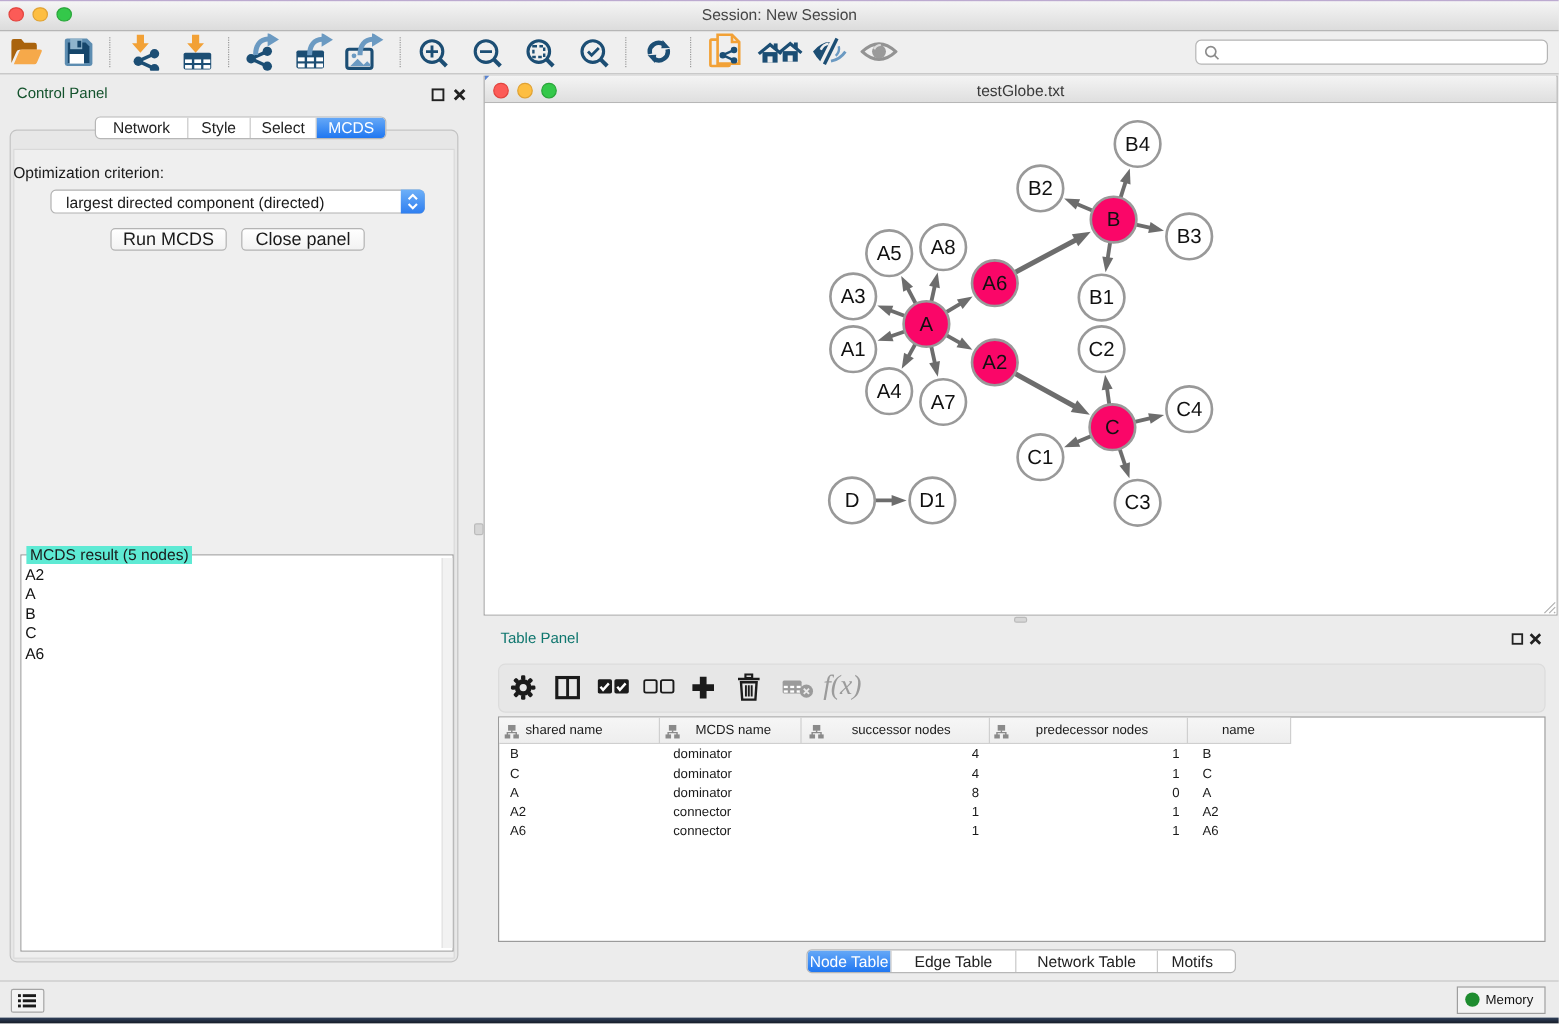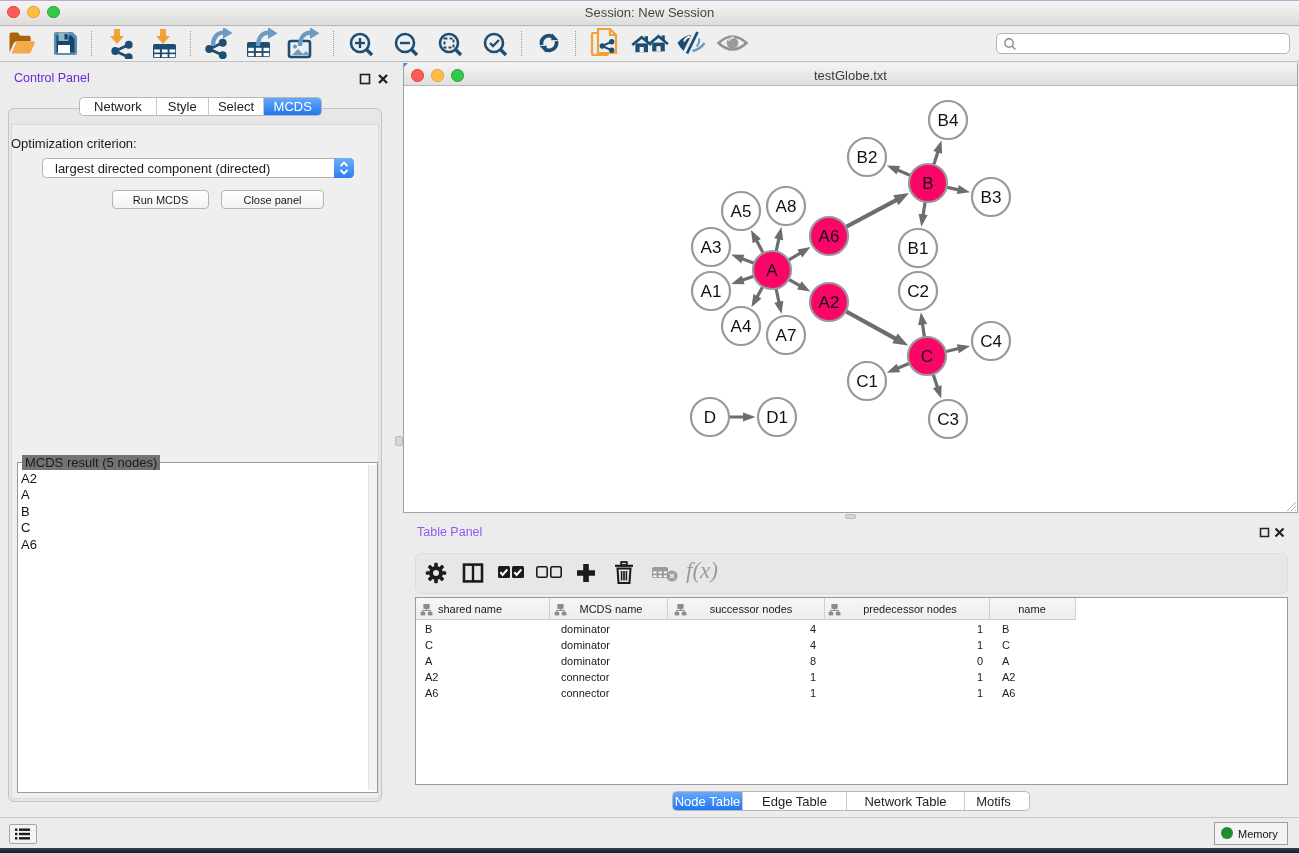--- a/index.html
+++ b/index.html
@@ -3,21 +3,21 @@
 * { margin:0; padding:0; box-sizing:border-box; }
 html,body { width:1299px; height:853px; overflow:hidden; }
 body { font-family:"Liberation Sans", sans-serif; background:#ececec; position:relative; }
 .abs { position:absolute; }
 .vsep { position:absolute; top:31px; height:25px; width:0; border-left:1.5px dotted #9a9a9a; }
 .tl { position:absolute; width:12.5px; height:12.5px; border-radius:50%; }
 .seg { position:absolute; display:flex; background:#fff; border:1px solid #b7b7b7; border-radius:4.5px; overflow:hidden; }
 .seg > div { font-size:13px; color:#222; display:flex; align-items:center; justify-content:center; border-right:1px solid #c9c9c9; }
 .seg > div:last-child { border-right:none; }
 .seg > div.sel { background:linear-gradient(#66a9f7,#2077f1); color:#fff; }
-.btn { position:absolute; background:linear-gradient(#ffffff,#f2f2f2); border:1px solid #b4b4b4; border-radius:4px; font-size:11px; color:#1a1a1a; display:flex; align-items:center; justify-content:center;margin-left:20px; }
+.btn { position:absolute; background:linear-gradient(#ffffff,#f2f2f2); border:1px solid #b4b4b4; border-radius:4px; font-size:15px; color:#1a1a1a; display:flex; align-items:center; justify-content:center; }
 .trow { position:absolute; left:416px; width:871px; height:16px; font-size:11px; color:#1a1a1a; }
 .trow span { position:absolute; top:2px; }
 .hcell { position:absolute; top:598px; height:22px; font-size:11px; color:#1a1a1a; display:flex; align-items:center; justify-content:center; }
 </style></head><body>
 
 <div class="abs" style="left:0;top:0;width:1299px;height:26px;background:linear-gradient(#f6f6f6,#dcdcdc);border-bottom:1px solid #b6b6b6"></div>
 <div class="abs" style="left:0;top:0;width:1299px;height:1px;background:#bcaad0"></div>
 <div class="tl" style="left:7px;top:5.5px;background:#fc5b57;border:0.5px solid #e2443e"></div>
 <div class="tl" style="left:27px;top:5.5px;background:#fdbe41;border:0.5px solid #e0a233"></div>
 <div class="tl" style="left:47px;top:5.5px;background:#34c84a;border:0.5px solid #2aa63a"></div>
@@ -153,21 +153,21 @@
     <path d="M1.5 11 q14 -13 28 0 q-14 13 -28 0 z" fill="none" stroke="#939393" stroke-width="2.6"></path>
     <circle cx="15.5" cy="11" r="5.8" fill="#9a9a9a"></circle>
     <path d="M11.5 9 q1.5 -3.5 5.5 -3.5" fill="none" stroke="#dcdcdc" stroke-width="1.8"></path>
   </svg>
 <div class="abs" style="left:996px;top:33px;width:294px;height:21px;background:#fff;border:1px solid #b5b5b5;border-radius:5px"></div>
 <svg class="abs" style="left:1003px;top:37px" width="14" height="14" viewBox="0 0 14 14">
     <circle cx="6" cy="6" r="4.2" fill="none" stroke="#8b8b8b" stroke-width="1.4"></circle>
     <line x1="9" y1="9" x2="12.4" y2="12.4" stroke="#8b8b8b" stroke-width="1.4"></line>
   </svg>
 
-<div class="abs" style="left:14px;top:71px;font-size:12.5px;color:#6d28d9">Control Panel</div>
+<div class="abs" style="left:14px;top:71px;font-size:12.5px;color:#14532d">Control Panel</div>
 <svg class="abs" style="left:359px;top:73px" width="12" height="12">
     <rect x="1.5" y="1.5" width="9" height="9" fill="none" stroke="#222" stroke-width="1.6"></rect>
   </svg>
 <svg class="abs" style="left:377px;top:73px" width="12" height="12">
     <path d="M2 2 L10 10 M10 2 L2 10" stroke="#222" stroke-width="2.4"></path>
   </svg>
 
 <div class="abs" style="left:8px;top:108px;width:374px;height:694px;background:#e7e7e7;border:1px solid #c3c3c3;border-radius:6px"></div>
 <div class="abs" style="left:11px;top:124px;width:368px;height:675px;background:#efefef;border:1px solid #d9d9d9"></div>
 
@@ -184,21 +184,21 @@
 <div class="abs" style="left:334px;top:158px;width:20px;height:20px;background:linear-gradient(#6db0f8,#2e7ef0);border-radius:0 4.5px 4.5px 0"></div>
 <svg class="abs" style="left:338px;top:161px" width="12" height="14" viewBox="0 0 12 14">
     <path d="M2.5 5 L6 1.5 L9.5 5 M2.5 9 L6 12.5 L9.5 9" stroke="#fff" stroke-width="1.8" fill="none"></path>
   </svg>
 
 <div class="btn" style="left:92px;top:190px;width:97px;height:19px">Run MCDS</div>
 <div class="btn" style="left:201px;top:190px;width:103px;height:19px">Close panel</div>
 
 <div class="abs" style="left:17px;top:462px;width:361px;height:331px;border:1px solid #9b9b9b"></div>
 <div class="abs" style="left:18px;top:463px;width:359px;height:329px;background:#fff"></div>
-<div class="abs" style="left:22px;top:455px;background:#737373;padding:0 3px;font-size:13px;color:#1a1a1a">MCDS result (5 nodes)</div>
+<div class="abs" style="left:22px;top:455px;background:#5eead4;padding:0 3px;font-size:13px;color:#1a1a1a">MCDS result (5 nodes)</div>
 <div class="abs" style="left:368px;top:465px;width:9px;height:325px;background:#f2f2f2;border-left:1px solid #e2e2e2"></div>
 <div class="abs" style="left:21px;top:471px;font-size:13px;color:#111;line-height:16.4px">A2<br>A<br>B<br>C<br>A6</div>
 
 <div class="abs" style="left:403px;top:63px;width:895px;height:450px;border:1px solid #a2a2a2;background:#fff"></div>
 <div class="abs" style="left:404px;top:63px;width:893px;height:23px;background:linear-gradient(#f4f4f4,#dfdfdf);border-bottom:1px solid #b7b7b7"></div>
 <svg class="abs" style="left:404px;top:63px" width="4" height="4">
     <path d="M0 0 L4 0 L0 4 z" fill="#5a83cf"></path>
   </svg>
 <div class="tl" style="left:411px;top:69px;background:#fc5b57;border:0.5px solid #e2443e"></div>
 <div class="tl" style="left:431px;top:69px;background:#fdbe41;border:0.5px solid #e0a233"></div>
@@ -289,21 +289,21 @@
       <text x="373" y="330" font-size="17" fill="#111" text-anchor="middle" dominant-baseline="central" font-family="Liberation Sans, sans-serif">D1</text>
     </svg>
 </div>
 <svg class="abs" style="left:1286px;top:501px" width="11" height="11">
     <path d="M10 1 L1 10 M10 5 L5 10 M10 9 L9 10" stroke="#b0b0b0" stroke-width="1"></path>
   </svg>
 
 <div class="abs" style="left:395px;top:436px;width:8px;height:10px;background:#d6d6d6;border:1px solid #bbb;border-radius:2px"></div>
 <div class="abs" style="left:845px;top:514px;width:11px;height:5px;background:#d6d6d6;border:1px solid #bbb;border-radius:2px"></div>
 
-<div class="abs" style="left:417px;top:525px;font-size:12.5px;color:#8b5cf6">Table Panel</div>
+<div class="abs" style="left:417px;top:525px;font-size:12.5px;color:#0f766e">Table Panel</div>
 <svg class="abs" style="left:1259px;top:527px" width="11" height="11">
     <rect x="1.5" y="1.5" width="8" height="8" fill="none" stroke="#222" stroke-width="1.5"></rect>
   </svg>
 <svg class="abs" style="left:1274px;top:527px" width="11" height="11">
     <path d="M1.5 1.5 L9.5 9.5 M9.5 1.5 L1.5 9.5" stroke="#222" stroke-width="2.2"></path>
   </svg>
 
 <div class="abs" style="left:415px;top:553px;width:873px;height:41px;background:#e7e7e7;border:1px solid #dcdcdc;border-radius:6px"></div>
 <svg style="position:absolute;left:425px;top:562px" width="22" height="22" viewBox="0 0 22 22">
     <g fill="#1b1b1b">

